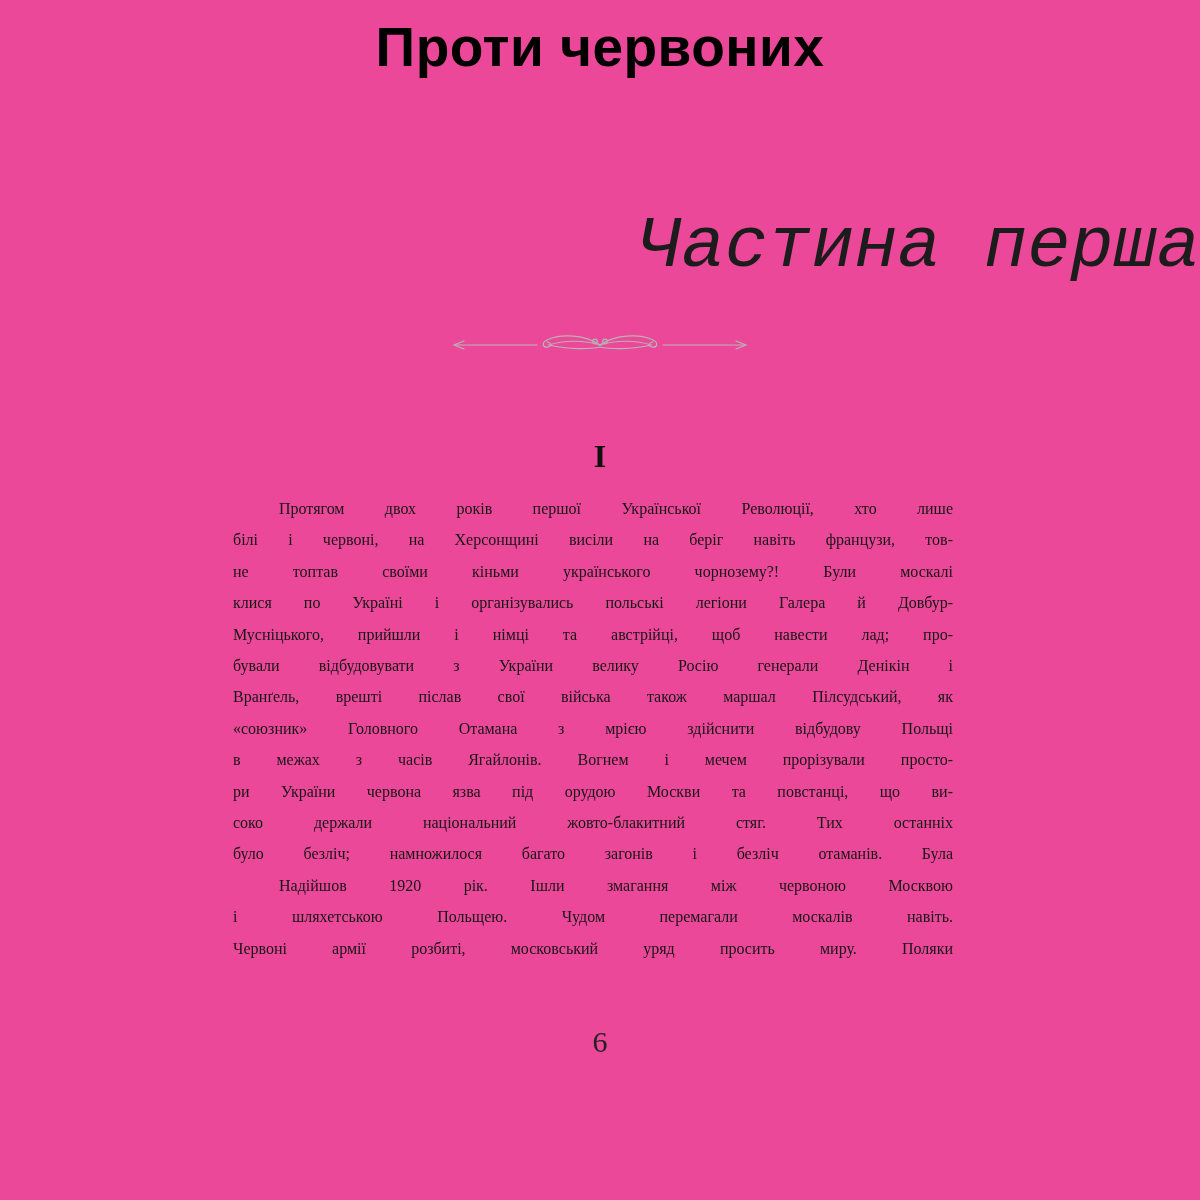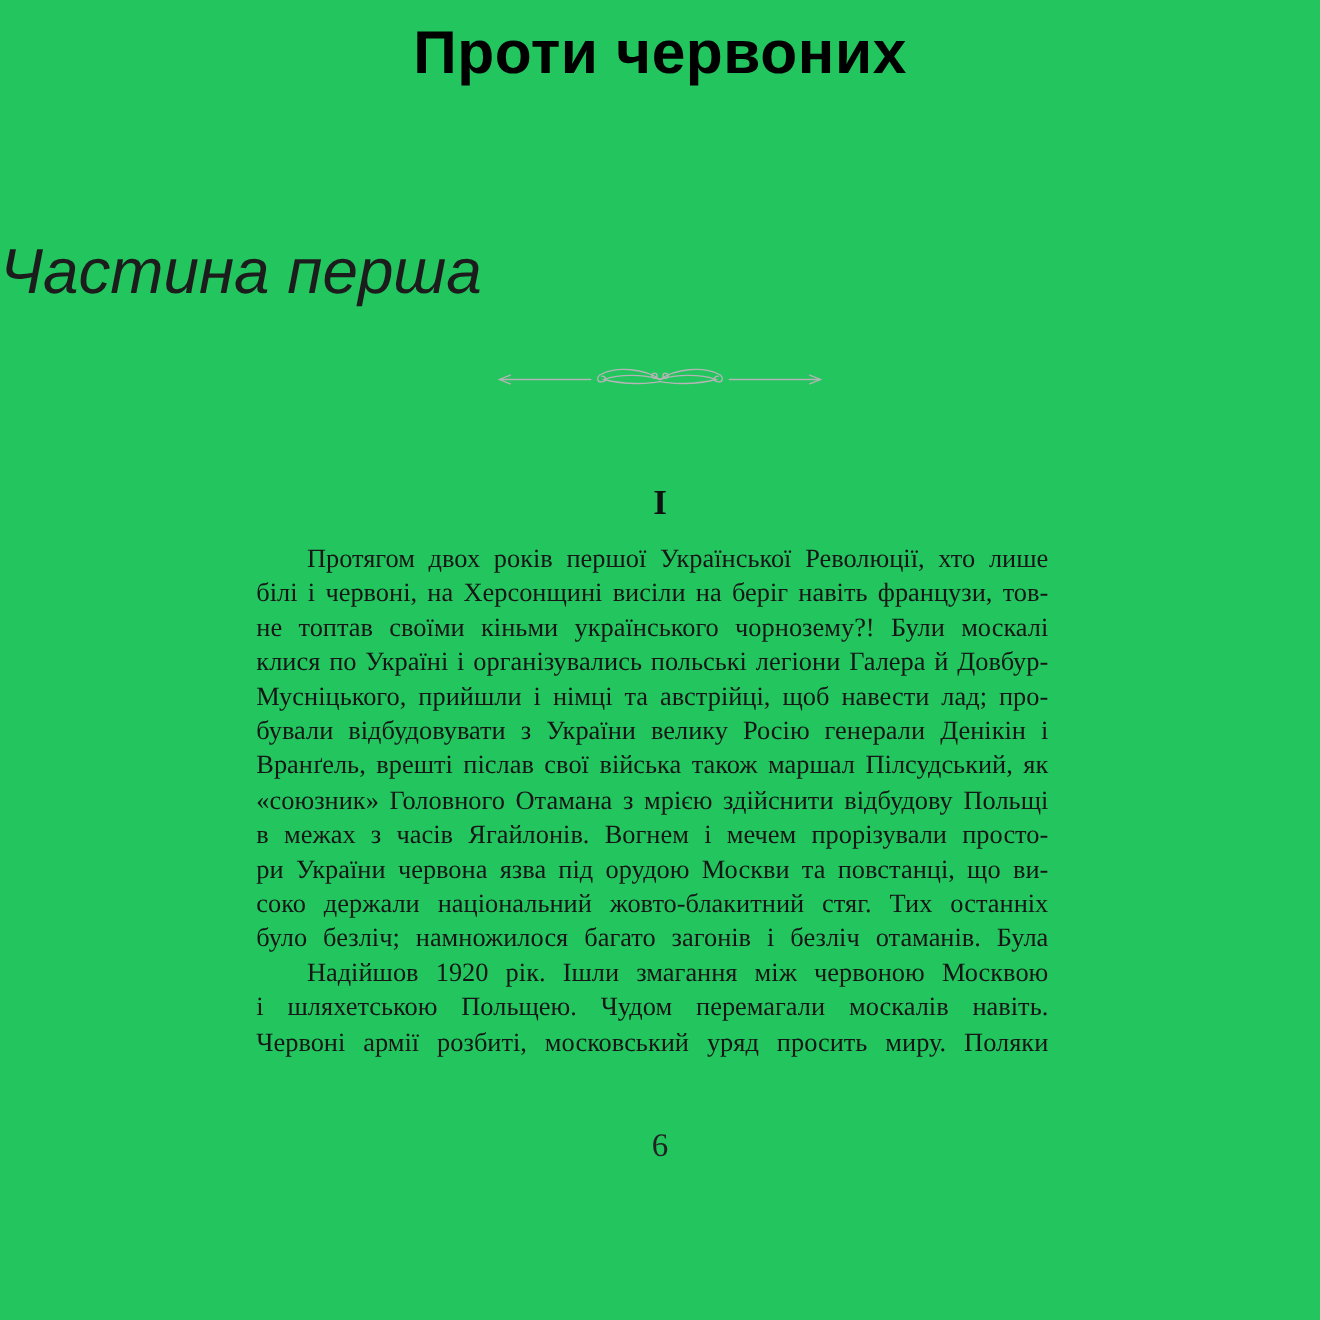--- a/index.html
+++ b/index.html
@@ -1,40 +1,40 @@
 <!DOCTYPE html>
 <html lang="uk"><head>
 <meta charset="utf-8">
 <style>
   * { margin:0; padding:0; box-sizing:border-box; }
   html,body { background:#ffffff; }
   .page {
     position:relative;
     width:1200px; height:1200px;
-    background:#22c55e;
+    background:#ec4899;
     overflow:hidden;
   }
   .book-title {
     padding-top:16px;
     text-align:center;
     font-family:"Liberation Sans", sans-serif;
     font-weight:700;
     font-size:55px;
     line-height:63px;
     color:#000000;
     letter-spacing:0.5px;
   }
   .title-line { display:block; }
   .part-heading {
     margin-top:138px;
-    text-align:left;
-    font-family:Liberation Sans, sans-serif;
+    text-align:right;
+    font-family:Liberation Mono, monospace;
     font-style:italic;
     font-weight:400;
-    font-size:58px;
+    font-size:72px;
     line-height:60px;
     color:#1c1c1c;
   }
   .divider {
     margin-top:54px;
     height:28px;
     display:flex;
     justify-content:center;
     align-items:center;
   }
@@ -45,21 +45,21 @@
     font-weight:700;
     font-size:32px;
     line-height:38px;
     color:#111111;
   }
   .body-text {
     margin-top:18px;
     margin-left:233px;
     width:720px;
     font-family:"Liberation Serif", serif;
-    font-size:24px;
+    font-size:16px;
     line-height:31.4px;
     color:#161616;
   }
   .line {
     text-align:justify;
     text-align-last:justify;
   }
   .line.indent { text-indent:46px; }
   .line.para-end { text-align-last:left; }
   .page-number {

